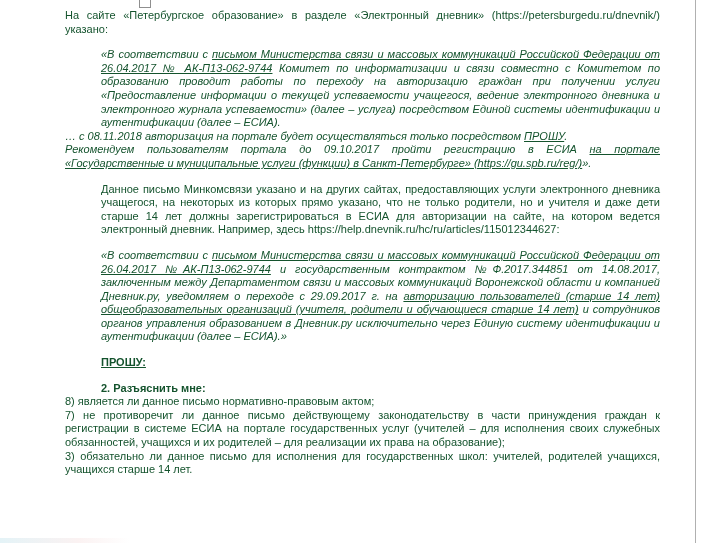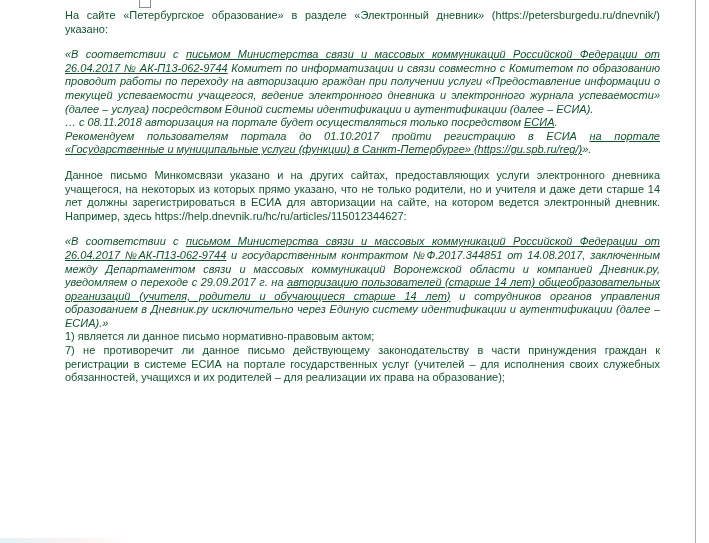--- a/index.html
+++ b/index.html
@@ -23,20 +23,21 @@
     font-size: 11px;
     line-height: 13.6px;
     letter-spacing: 0px;
   }
   .para {
     margin: 0;
     text-align: justify;
   }
   .para.gap {
     margin-top: 12px;
+    margin-left: 36px;
   }
   .quote {
     font-style: italic;
   }
   .bold {
     font-weight: bold;
   }
   .u {
     text-decoration: underline;
   }
@@ -68,23 +69,26 @@
   }
 </style>
 </head>
 <body>
 
 <div class="cropped-checkbox"></div>
 
 <div class="page-content">
     <p class="para normal"><span>На сайте «Петербургское образование» в разделе «Электронный дневник» (https://petersburgedu.ru/dnevnik/) указано:</span></p>
     <p class="para quote gap"><span>«В соответствии с </span><span class="u">письмом Министерства связи и массовых коммуникаций Российской Федерации от 26.04.2017 № АК-П13-062-9744</span><span> Комитет по информатизации и связи совместно с Комитетом по образованию проводит работы по переходу на авторизацию граждан при получении услуги «Предоставление информации о текущей успеваемости учащегося, ведение электронного дневника и электронного журнала успеваемости» (далее – услуга) посредством Единой системы идентификации и аутентификации (далее – ЕСИА).</span></p>
-    <p class="para quote"><span>… с 08.11.2018 авторизация на портале будет осуществляться только посредством </span><span class="u">ЕСИА</span><span>.</span></p>
-    <p class="para quote"><span>Рекомендуем пользователям портала до 01.10.2017 пройти регистрацию в ЕСИА </span><span class="u">на портале «Государственные и муниципальные услуги (функции) в Санкт-Петербурге» (https://gu.spb.ru/reg/)</span><span>».</span></p>
+    <p class="para quote"><span>… с 08.11.2018 авторизация на портале будет осуществляться только посредством </span><span class="u">ПРОШУ</span><span>.</span></p>
+    <p class="para quote"><span>Рекомендуем пользователям портала до 09.10.2017 пройти регистрацию в ЕСИА </span><span class="u">на портале «Государственные и муниципальные услуги (функции) в Санкт-Петербурге» (https://gu.spb.ru/reg/)</span><span>».</span></p>
     <p class="para normal gap"><span>Данное письмо Минкомсвязи указано и на других сайтах, предоставляющих услуги электронного дневника учащегося, на некоторых из которых прямо указано, что не только родители, но и учителя и даже дети старше 14 лет должны зарегистрироваться в ЕСИА для авторизации на сайте, на котором ведется электронный дневник. Например, здесь https://help.dnevnik.ru/hc/ru/articles/115012344627:</span></p>
     <p class="para quote gap"><span>«В соответствии с </span><span class="u">письмом Министерства связи и массовых коммуникаций Российской Федерации от 26.04.2017 №АК-П13-062-9744</span><span> и государственным контрактом №Ф.2017.344851 от 14.08.2017, заключенным между Департаментом связи и массовых коммуникаций Воронежской области и компанией Дневник.ру, уведомляем о переходе с 29.09.2017 г. на </span><span class="u">авторизацию пользователей (старше 14 лет) общеобразовательных организаций (учителя, родители и обучающиеся старше 14 лет)</span><span> и сотрудников органов управления образованием в Дневник.ру исключительно через Единую систему идентификации и аутентификации (далее – ЕСИА).»</span></p>
-    <p class="para normal"><span>1) является ли данное письмо нормативно-правовым актом;</span></p>
+    <p class="para bold gap"><span class="u">ПРОШУ:</span></p>
+    <p class="para bold gap"><span>2. Разъяснить мне:</span></p>
+    <p class="para normal"><span>8) является ли данное письмо нормативно-правовым актом;</span></p>
     <p class="para normal"><span>7) не противоречит ли данное письмо действующему законодательству в части принуждения граждан к регистрации в системе ЕСИА на портале государственных услуг (учителей – для исполнения своих служебных обязанностей, учащихся и их родителей – для реализации их права на образование);</span></p>
+    <p class="para normal"><span>3) обязательно ли данное письмо для исполнения для государственных школ: учителей, родителей учащихся, учащихся старше 14 лет.</span></p>
   </div>
 
 <div class="page-edge"></div>
 
 <div class="bottom-artifact"></div>
 
 </body></html>

